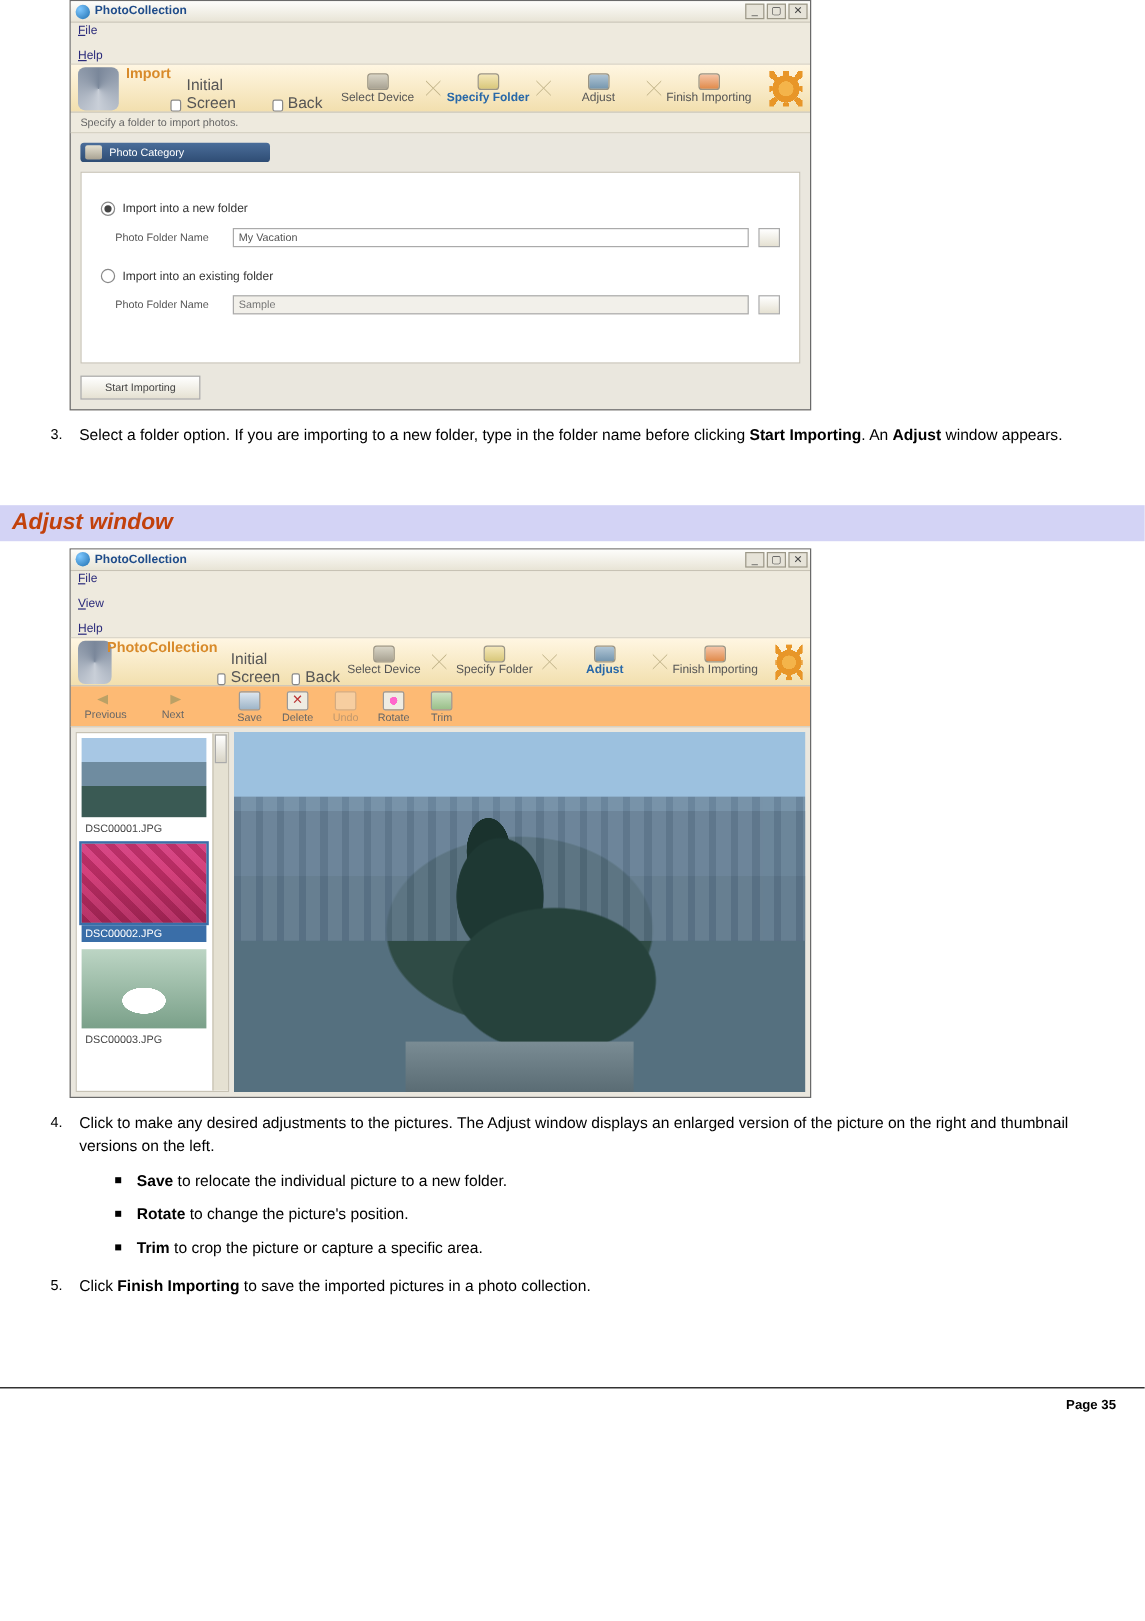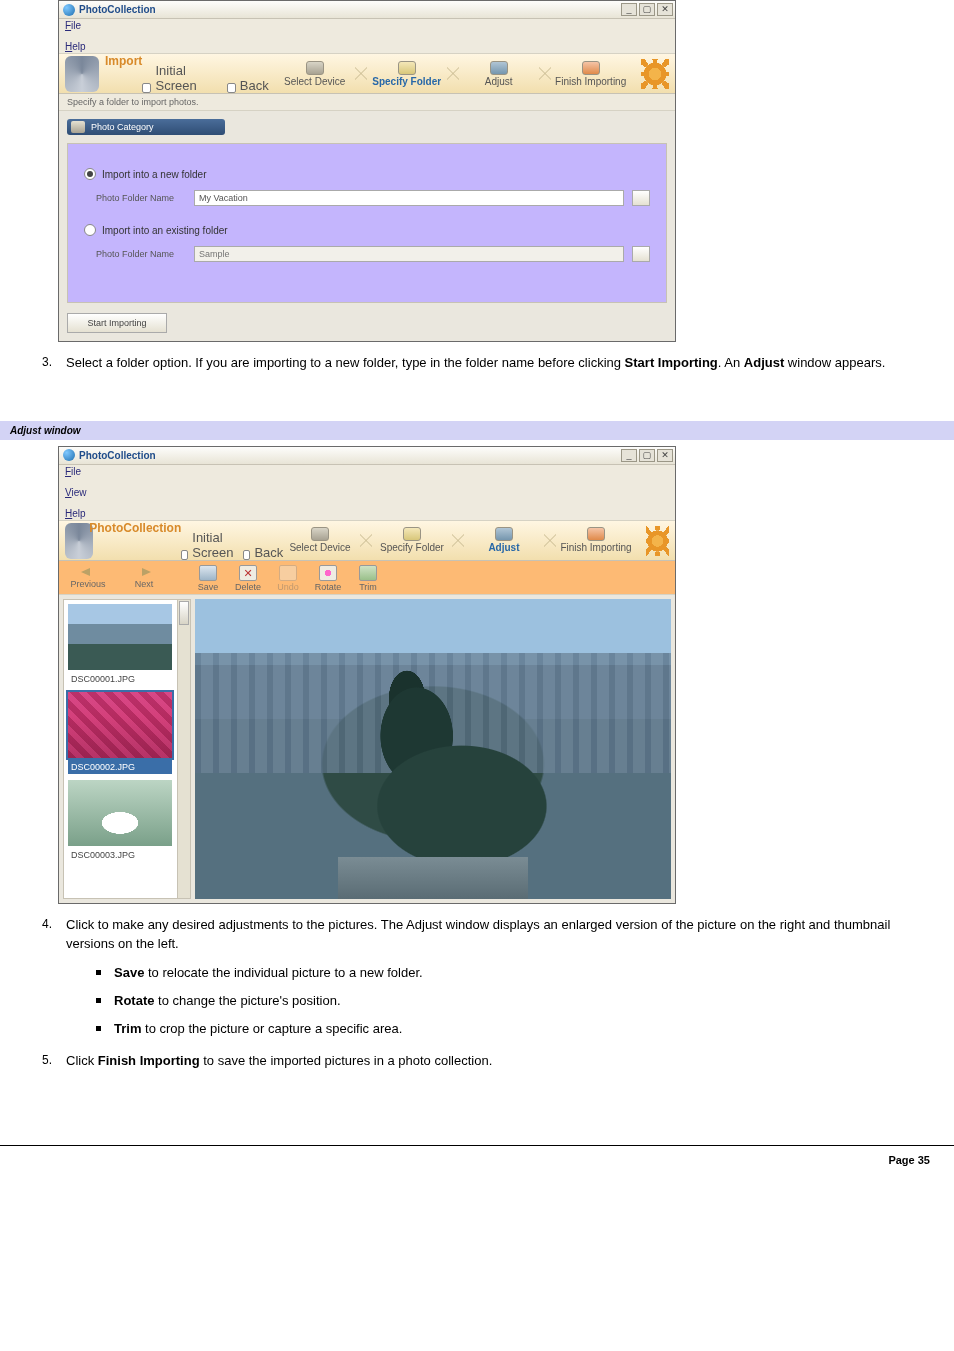--- a/index.html
+++ b/index.html
@@ -27,24 +27,24 @@
   }
   ol.main-list > li::before {
     content: counter(item) ".";
     position: absolute;
     left: 0;
     top: 0;
     font-size: 12px;
   }
   .section-heading {
     background: #d3d3f5;
-    color: #000000;
+    color: #c2410c;
     font-style: italic;
     font-weight: bold;
-    font-size: 10px;
+    font-size: 19px;
     padding: 4px 10px;
     margin: 14px 0 6px 0;
   }
   .screenshot-container { margin: 0 0 10px 28px; }
   .win {
     width: 618px;
     border: 1px solid #6a6a6a;
     background: #eae7de;
     font-family: Tahoma, Verdana, sans-serif;
     font-size: 10px;
@@ -132,21 +132,21 @@
     color:#fff; font-size:9px; padding:3px 6px 3px 24px;
     border-radius:3px; position:relative;
   }
   .category-tab::before{
     content:""; position:absolute; left:4px; top:2px;
     width:14px;height:12px;background:linear-gradient(#e5e1d2,#a8a292);
     border-radius:2px;
   }
   .center-panel {
     flex:1;
-    border:1px solid #c7c2b4; background:#c4b5fd;
+    border:1px solid #c7c2b4; background:#ffffff;
     padding:20px 16px;
   }
   .radio-row { display:flex; align-items:center; gap:6px; margin:4px 0 10px 0;}
   .radio {
     width:12px;height:12px;border:1px solid #888;border-radius:50%;
     display:flex;align-items:center;justify-content:center;background:#fff;
   }
   .radio.checked::after{content:"";width:6px;height:6px;border-radius:50%;background:#444;}
   .field-row{display:flex;align-items:center;gap:8px;margin:0 0 18px 12px;}
   .field-label{font-size:9px;color:#555;min-width:90px;}

